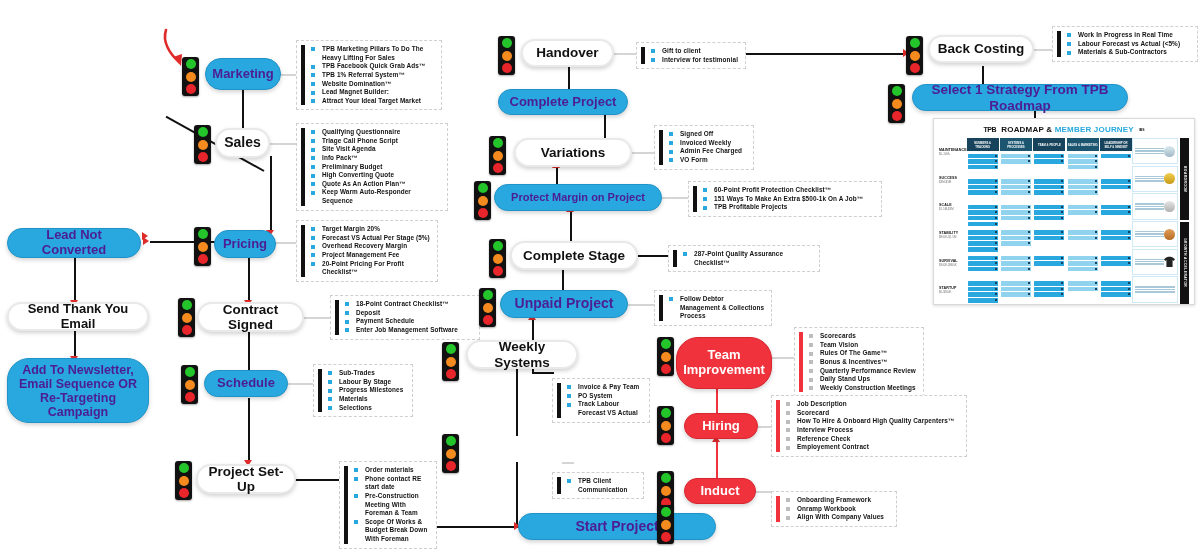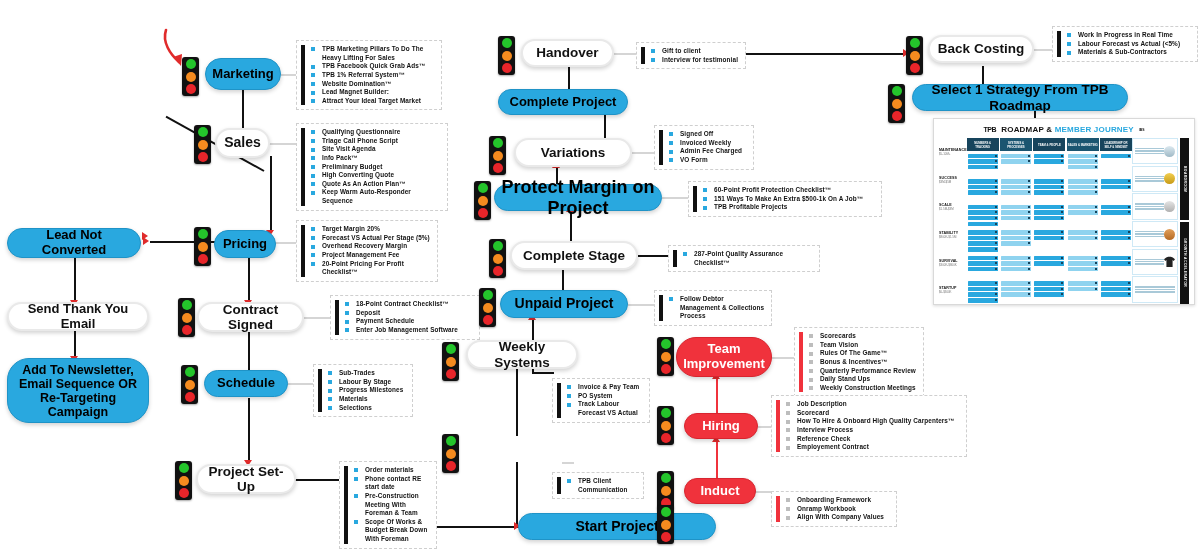--- a/index.html
+++ b/index.html
@@ -4,21 +4,21 @@
 <style>
   html,body{margin:0;padding:0;background:#ffffff;}
   body{font-family:"Liberation Sans",sans-serif;}
   #canvas{position:relative;width:1200px;height:551px;background:#fff;overflow:hidden;}
 
   
   .node{position:absolute;box-sizing:border-box;display:flex;align-items:center;
         justify-content:center;text-align:center;border-radius:22px;
         font-weight:700;line-height:1.12;z-index:6;
         box-shadow:0 2px 4px rgba(0,0,0,.18);}
-  .node.blue{background:#29a8df;color:#000000;border:1px solid #1f93c7;}
+  .node.blue{background:#29a8df;color:#4c1d95;border:1px solid #1f93c7;}
   .node.white{background:#fff;color:#111;border:2px solid #e9e9e9;}
   .node.red{background:#f0323c;color:#fff;border:1px solid #d8252f;}
   .node span{display:block;padding:0 6px;}
 
   
   .tl{position:absolute;width:17px;height:39px;background:#111;border-radius:3px;
       display:flex;flex-direction:column;align-items:center;justify-content:space-evenly;
       z-index:7;box-shadow:0 1px 2px rgba(0,0,0,.35);}
   .tl i{display:block;width:10px;height:10px;border-radius:50%;}
   .tl i.g{background:#24c52b;}
@@ -326,21 +326,21 @@
     </div>
 
   <div class="node white" style="left:510px;top:241px;width:128px;height:29px;font-size:13.5px;">
     <span>Complete Stage</span>
     </div>
 
   <div class="node blue" style="left:500px;top:290px;width:128px;height:28px;font-size:14px;">
     <span>Unpaid Project</span>
     </div>
 
-  <div class="node blue" style="left:494px;top:184px;width:168px;height:27px;font-size:18px;">
+  <div class="node blue" style="left:494px;top:184px;width:168px;height:27px;font-size:11px;">
     <span>Protect Margin on Project</span>
     </div>
 
   <div class="node white" style="left:514px;top:138px;width:118px;height:29px;font-size:13.5px;">
     <span>Variations</span>
     </div>
 
   <div class="node blue" style="left:498px;top:89px;width:130px;height:26px;font-size:13px;">
     <span>Complete Project</span>
     </div>
@@ -350,21 +350,21 @@
     </div>
 
   <div class="node white" style="left:928px;top:35px;width:106px;height:28px;font-size:13.5px;">
     <span>Back Costing</span>
     </div>
 
   <div class="node blue" style="left:912px;top:84px;width:216px;height:27px;font-size:13.5px;">
     <span>Select 1 Strategy From TPB Roadmap</span>
     </div>
 
-  <div class="node red" style="left:676px;top:337px;width:96px;height:40px;font-size:13px;white-space:pre-line;">
+  <div class="node red" style="left:676px;top:337px;width:96px;height:52px;font-size:13px;white-space:pre-line;">
     <span>Team
 Improvement</span></div>
 
   <div class="node red" style="left:684px;top:413px;width:74px;height:26px;font-size:13px;">
     <span>Hiring</span>
     </div>
 
   <div class="node red" style="left:684px;top:478px;width:72px;height:26px;font-size:13px;">
     <span>Induct</span>
     </div>

